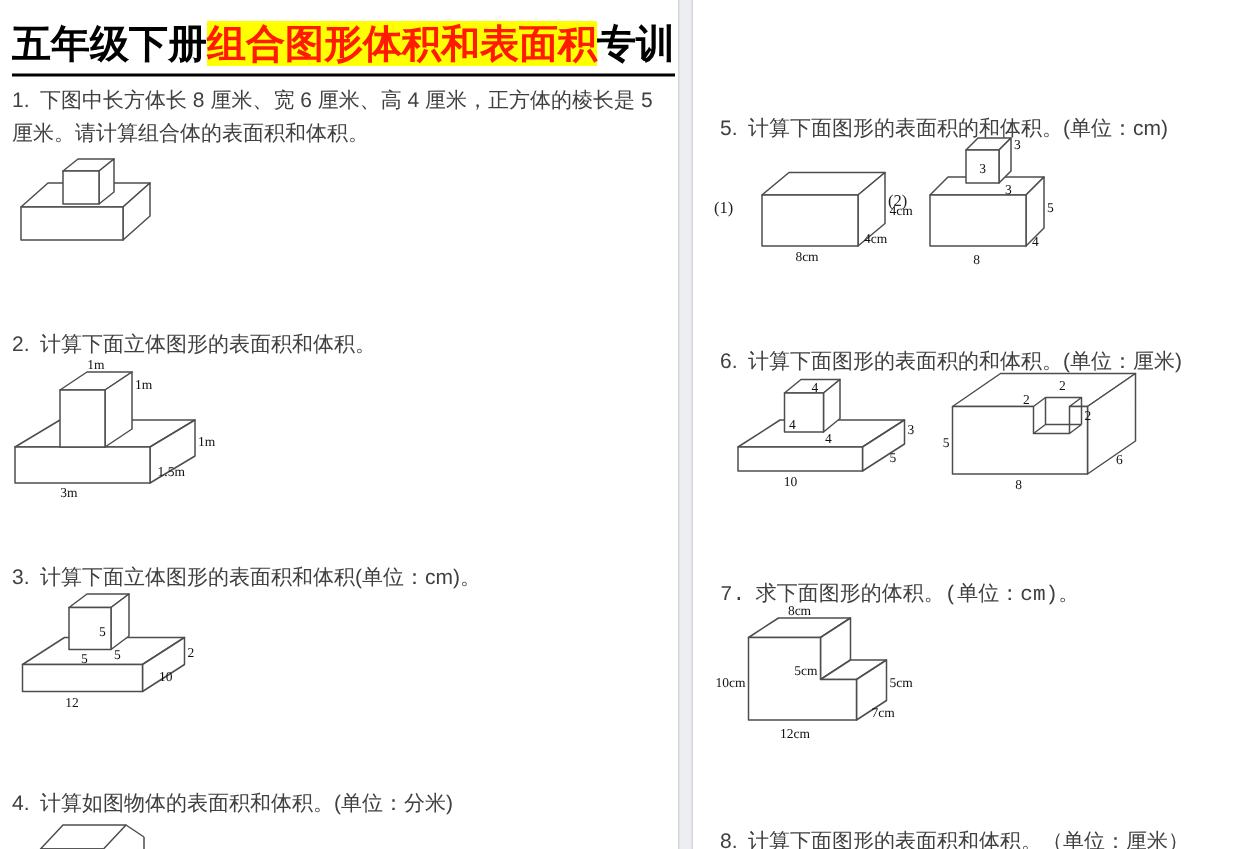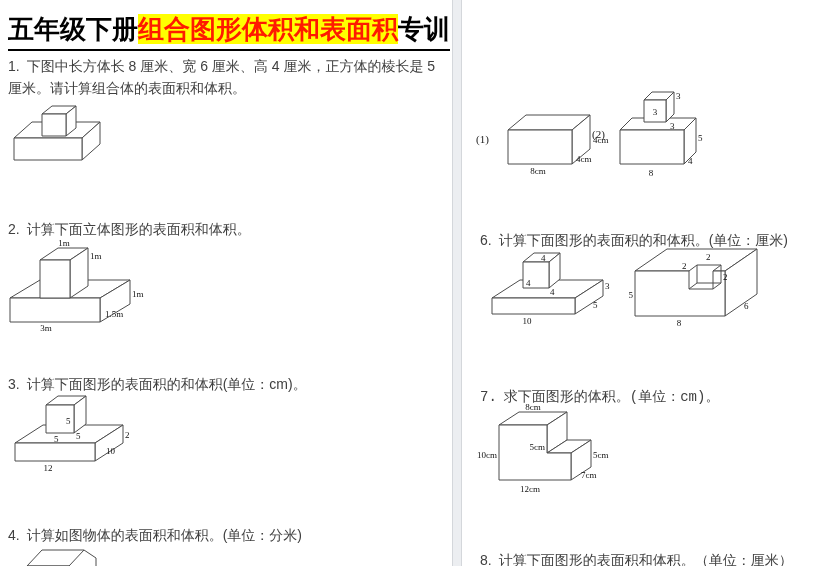--- a/index.html
+++ b/index.html
@@ -59,21 +59,21 @@
       <polygon class="face" points="36,24 54,12 84,12 66,24"></polygon>
       <polygon class="face" points="66,24 84,12 84,50 66,62"></polygon>
       <polygon class="face" points="36,24 66,24 66,62 36,62"></polygon>
       <text x="60" y="10" text-anchor="middle">1m</text>
       <text x="86" y="23">1m</text>
       <text x="128" y="61">1m</text>
       <text x="101" y="81">1.5m</text>
       <text x="42" y="95" text-anchor="middle">3m</text>
     </svg>
 
-    <p class="prob" style="left:8px; top:373px; width:436px;"><span class="pnum">3.</span><span>计算下面图形的表面积的和体积(单位：cm)。</span></p>
+    <p class="prob" style="left:8px; top:373px; width:436px;"><span class="pnum">3.</span><span>计算下面立体图形的表面积和体积(单位：cm)。</span></p>
 
     <svg class="fig" style="left:10px; top:391px;" width="126" height="82">
       <polygon class="face" points="5,52 33,34 113,34 85,52"></polygon>
       <polygon class="face" points="85,52 113,34 113,52 85,70"></polygon>
       <polygon class="face" points="5,52 85,52 85,70 5,70"></polygon>
       <polygon class="face" points="36,14 48,5 76,5 64,14"></polygon>
       <polygon class="face" points="64,14 76,5 76,33 64,42"></polygon>
       <polygon class="face" points="36,14 64,14 64,42 36,42"></polygon>
       <text x="56" y="33">5</text>
       <text x="66" y="48">5</text>
@@ -88,20 +88,21 @@
     <svg class="fig" style="left:24px; top:545px;" width="96" height="21">
       <polygon class="face" points="3,21 18,5 60,5 45,21"></polygon>
       <path class="ln" d="M60,5 L72,13 M45,21 L3,21 M3,21 L3,30 M45,21 L45,30 M72,13 L72,30"></path>
     </svg>
   </div>
 
   <div class="gap"></div>
 
   <div class="page page-right"></div>
 
+  <p class="prob" style="left:480px; top:74px; width:345px;"><span class="pnum">5.</span><span>计算下面图形的表面积的和体积。(单位：cm)</span></p>
 
   <span class="subtag" style="left:476px; top:133px;">(1)</span>
 
   <svg class="fig" style="left:490px; top:102px;" width="135" height="74">
     <polygon class="face" points="18,28 36,13 100,13 82,28"></polygon>
     <polygon class="face" points="82,28 100,13 100,47 82,62"></polygon>
     <polygon class="face" points="18,28 82,28 82,62 18,62"></polygon>
     <text x="103" y="41">4cm</text>
     <text x="86" y="60">4cm</text>
     <text x="48" y="72" text-anchor="middle">8cm</text>

